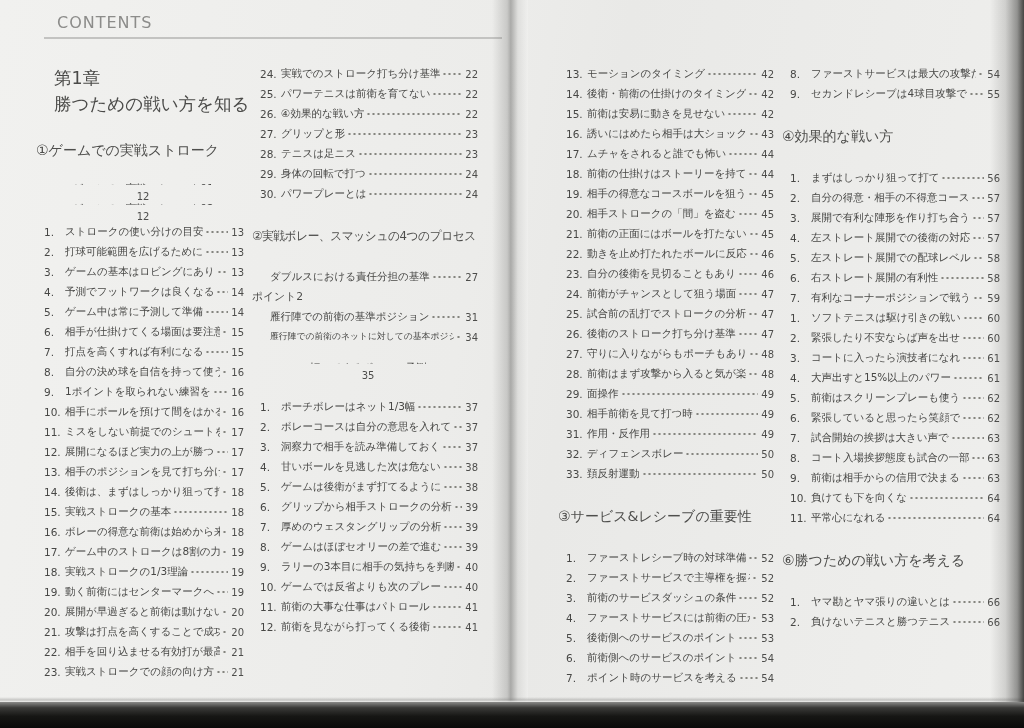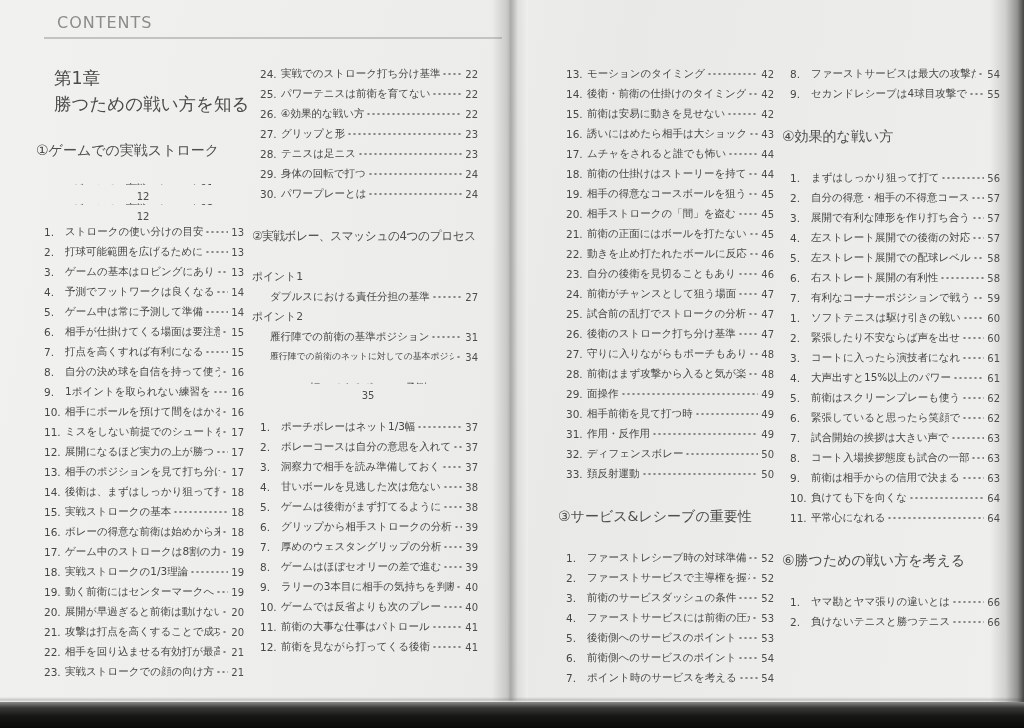--- a/index.html
+++ b/index.html
@@ -249,21 +249,20 @@
         <span class="leader"></span>
         <span class="pg">24</span>
       </div>
       <div class="row item">
         <span class="no">30.</span>
         <span class="txt">パワープレーとは</span>
         <span class="leader"></span>
         <span class="pg">24</span>
       </div>
       <div class="sec long">②実戦ボレー、スマッシュの4つのプロセス</div>
-      <div class="sub">ポイント1</div>
       <div class="row isub">
         <span class="txt">ダブルスにおける責任分担の基準</span>
         <span class="leader"></span>
         <span class="pg">27</span>
       </div>
       <div class="sub">ポイント2</div>
       <div class="row isub">
         <span class="txt">雁行陣での前衛の基準ポジション</span>
         <span class="leader"></span>
         <span class="pg">31</span>

